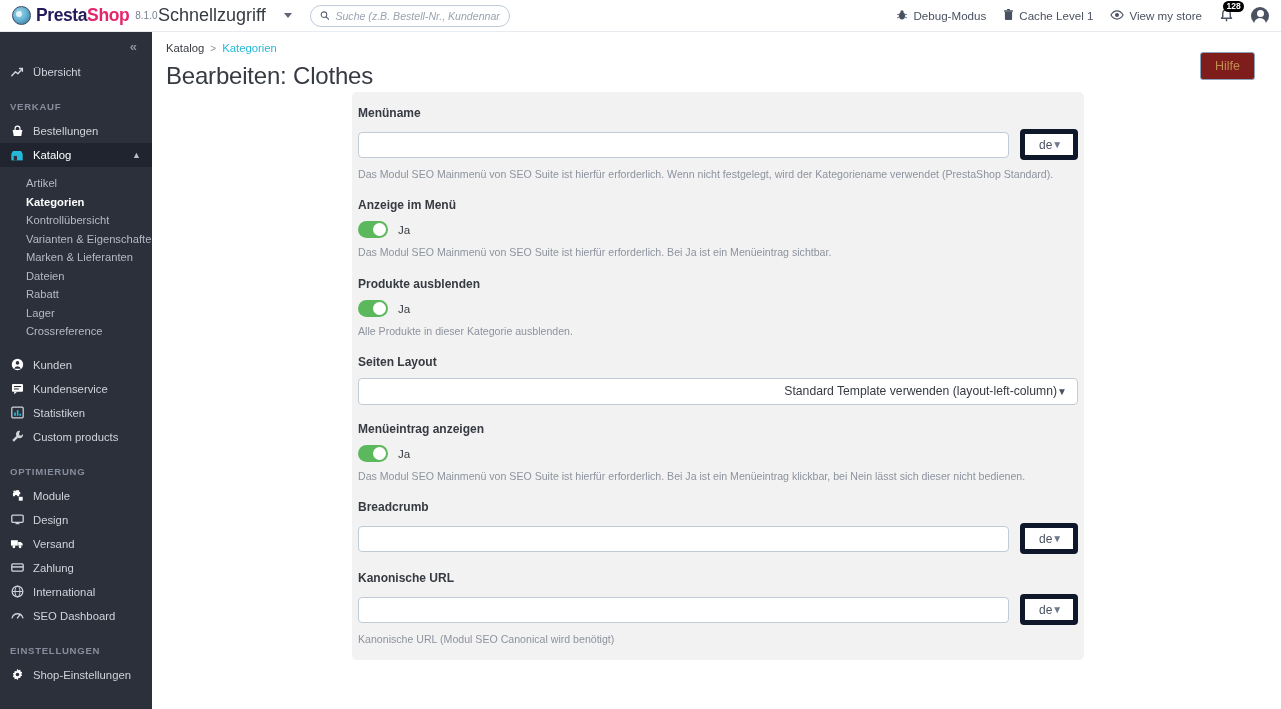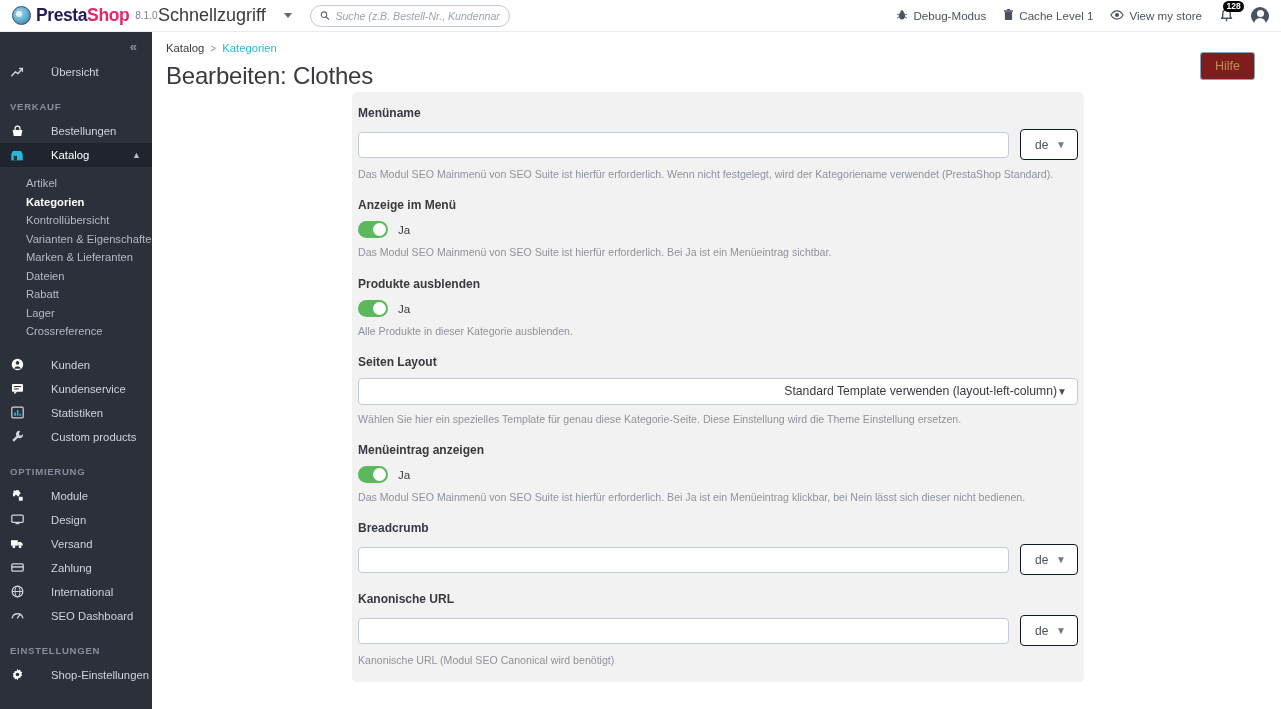--- a/index.html
+++ b/index.html
@@ -78,21 +78,21 @@
     width: 152px; height: 677px;
     background: #2b303b;
     overflow: hidden;
     z-index: 30;
   }
   .collapse-row { height: 28px; display: flex; align-items: center; justify-content: flex-end; padding-right: 16px; }
   .collapse-btn { color: #8e96a6; font-size: 13px; font-weight: 700; cursor: pointer; letter-spacing: -1px;}
 
   .nav-item {
     display: flex; align-items: center; height: 24px;
-    padding-left: 10px; gap: 27px; cursor: pointer; position: relative;
+    padding-left: 10px; gap: 9px; cursor: pointer; position: relative;
   }
   .nav-item .lbl { font-size: 11.3px; color: #cfd3da; white-space: nowrap; }
   .nav-item.active-parent { background: #1f242e; }
   .nav-item.active-parent .lbl { color: #ffffff; }
   .nav-icon { width: 14px; display: flex; align-items: center; justify-content: center; flex: 0 0 14px; }
   .nav-icon svg { display: block; }
   .chev {
     margin-left: auto; margin-right: 11px; color: #b9bfca; font-size: 9px;
   }
   .sec-title {
@@ -145,21 +145,21 @@
   .input-row { display: flex; align-items: center; gap: 11px; }
   .text-input {
     height: 26px; flex: 0 0 651px;
     border: 1px solid #bfcbd6; border-radius: 4px;
     background: #fff; font-size: 12px; color: #363a41;
     padding: 0 8px;
     font-family: "Liberation Sans", sans-serif;
   }
   .lang-select {
     height: 31px; width: 67px;
-    border: 1px solid #0f172a; border-radius: 4px; background: #fff;
+    border: 5px solid #0f172a; border-radius: 4px; background: #fff;
     display: flex; align-items: center; justify-content: space-between;
     padding: 0 11px 0 14px; cursor: pointer;
   }
   .lang-select .lv { font-size: 12px; color: #4a5161; }
   .lang-select .lc { color: #6f7888; font-size: 10px; }
   .fhelp { font-size: 10.6px; color: #8d939e; margin-top: 7px; line-height: 1.35; }
 
   .toggle-row { display: flex; align-items: center; gap: 10px; }
   .toggle {
     width: 30px; height: 17px; border-radius: 9px;
@@ -470,21 +470,20 @@
       </div>
       <div class="fhelp">Alle Produkte in dieser Kategorie ausblenden.</div>
     </div>
 
     <div class="field">
       <div class="flabel">Seiten Layout</div>
       <div class="select-full">
         <span class="sv">Standard Template verwenden (layout-left-column)</span>
         <span class="sc">▼</span>
       </div>
-      <div class="fhelp">Wählen Sie hier ein spezielles Template für genau diese Kategorie-Seite. Diese Einstellung wird die Theme Einstellung ersetzen.</div>
     </div>
 
     <div class="field">
       <div class="flabel">Menüeintrag anzeigen</div>
       <div class="toggle-row">
         <div class="toggle">
             <span class="knob"></span>
           </div>
         <span class="toggle-lbl">Ja</span>
       </div>

